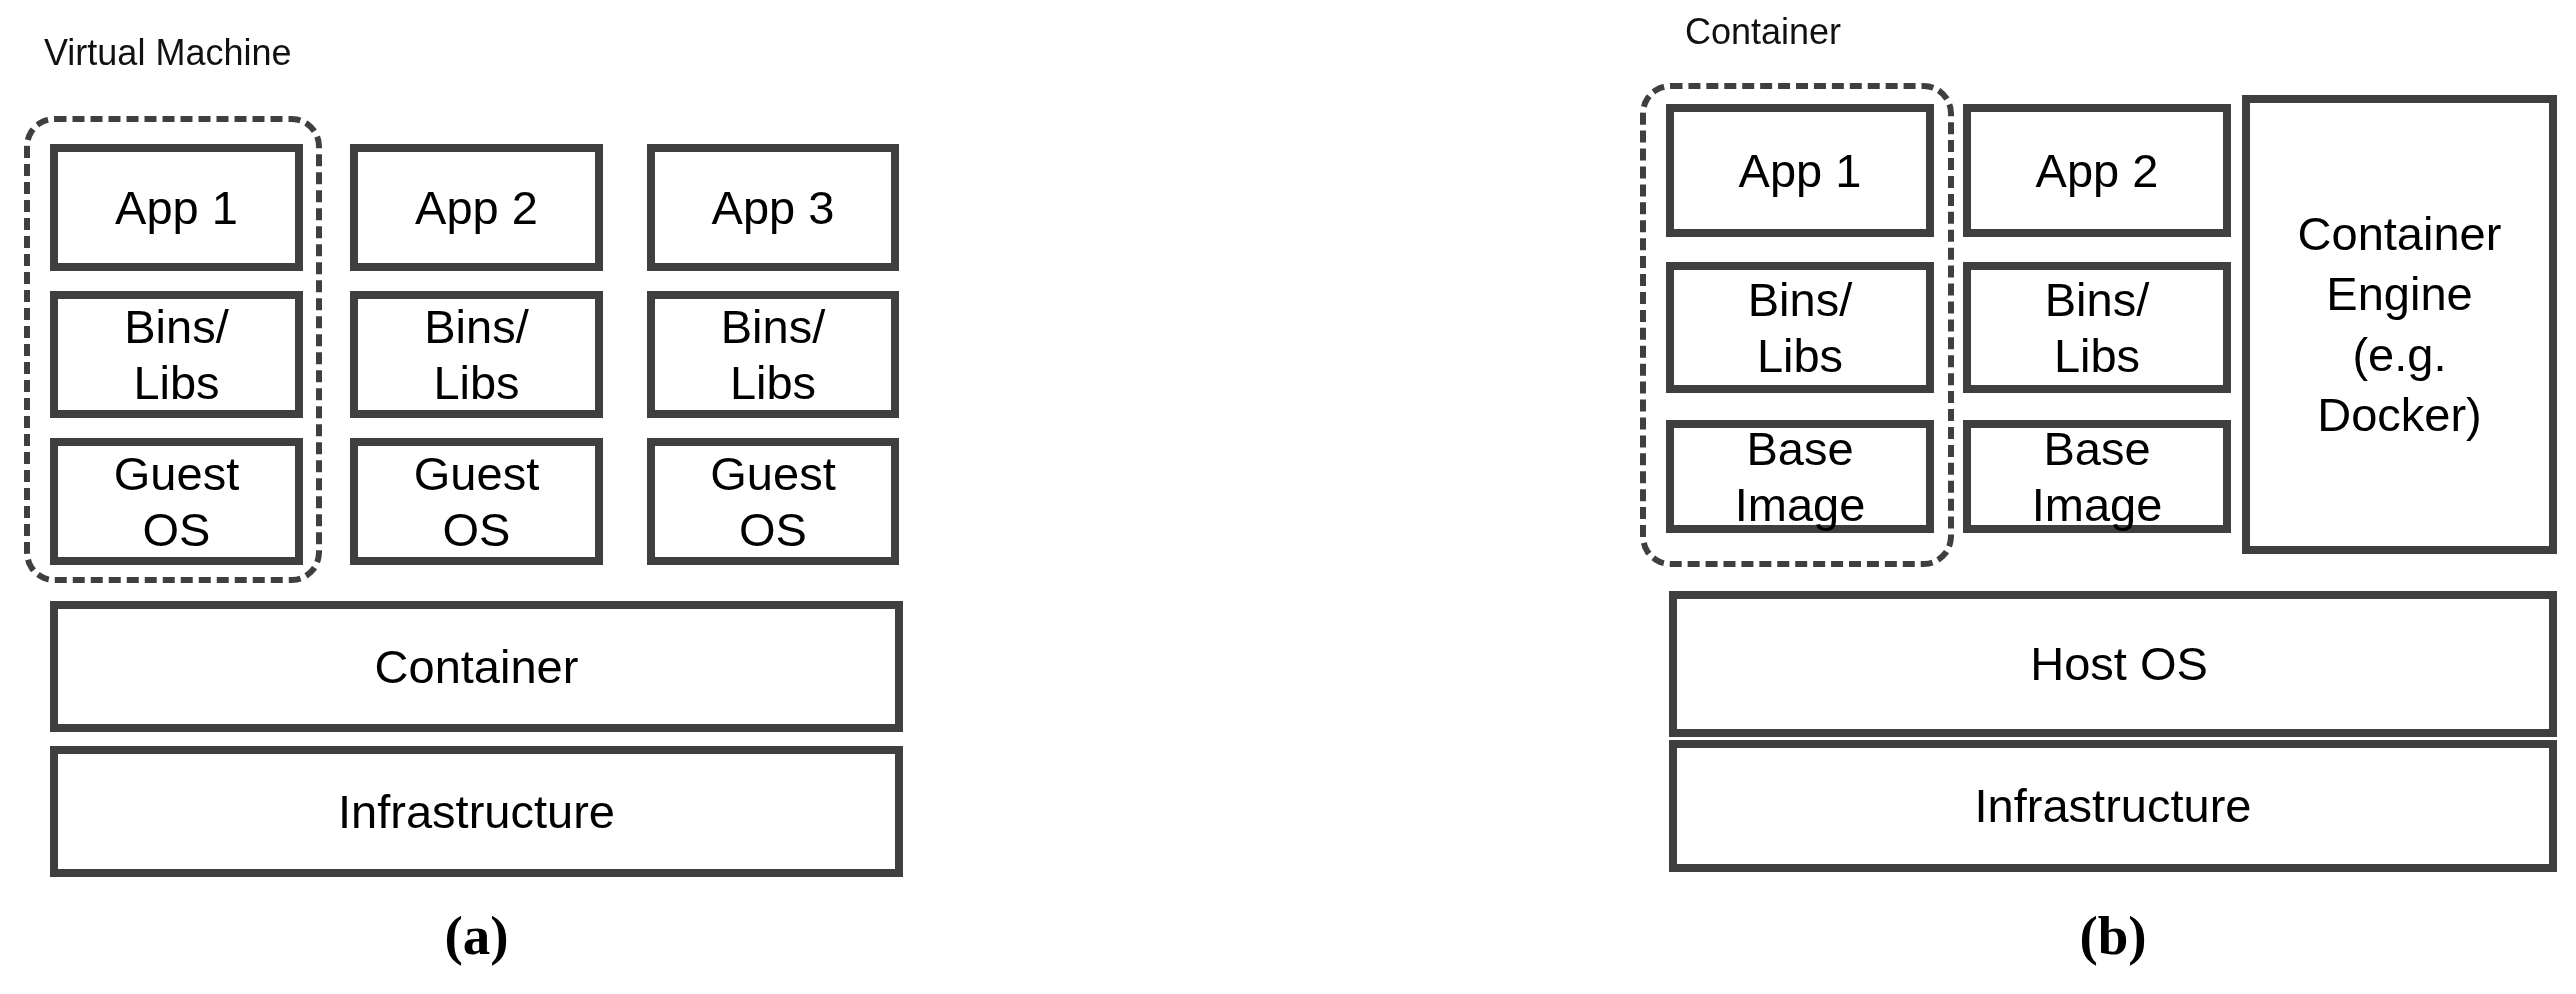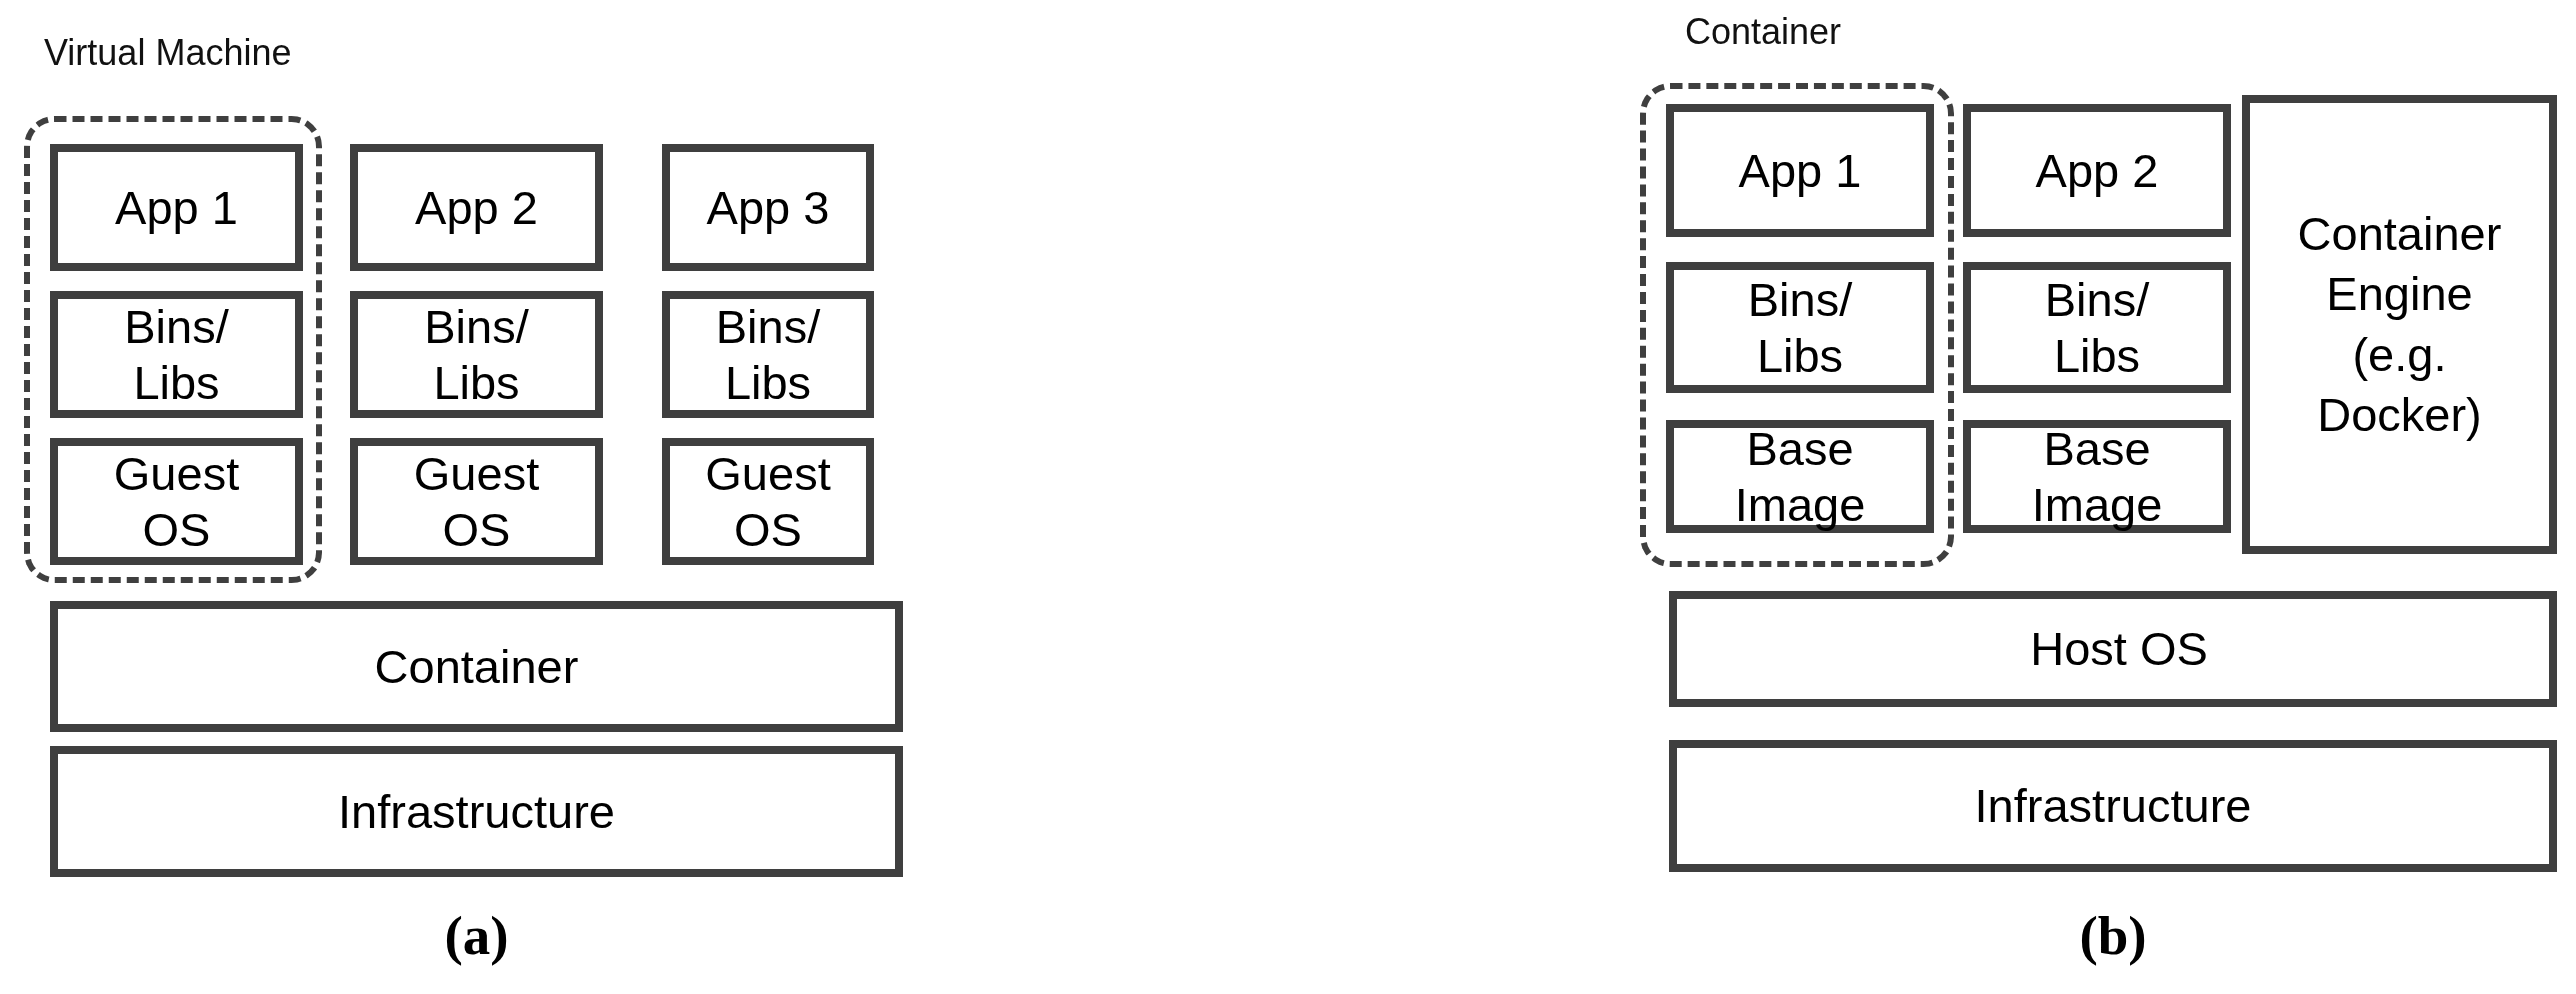--- a/index.html
+++ b/index.html
@@ -41,40 +41,40 @@
     font-weight:bold;
     font-size:55px;
     color:#000000;
   }
 
   
   .a-title{left:44px;top:32px;}
   .a-dashed{left:24px;top:116px;width:298px;height:467px;}
   .a-col1{left:50px;width:253px;}
   .a-col2{left:350px;width:253px;}
-  .a-col3{left:662px;width:212px;}
+  .a-col3{left:647px;width:252px;}
   .row-app{top:144px;height:127px;}
   .row-bins{top:291px;height:127px;}
   .row-os{top:438px;height:127px;}
   .a-bar{left:50px;width:853px;}
   .a-bar1{top:601px;height:131px;}
   .a-bar2{top:746px;height:131px;}
   .a-caption{left:50px;width:853px;top:904px;}
 
   
   .b-title{left:1685px;top:11.2px;}
   .b-dashed{left:1640px;top:83px;width:314px;height:484px;}
   .b-col1{left:1666px;width:268px;}
   .b-col2{left:1963px;width:268px;}
   .b-row-app{top:104px;height:133px;}
   .b-row-bins{top:262px;height:131px;}
   .b-row-base{top:420px;height:113px;}
   .b-engine{left:2242px;top:95px;width:315px;height:459px;line-height:1.28;}
   .b-bar{left:1669px;width:888px;}
-  .b-bar1{top:591px;height:116px;padding-left:12px;}
+  .b-bar1{top:591px;height:146px;padding-left:12px;}
   .b-bar2{top:740px;height:132px;}
   .b-caption{left:1669px;width:888px;top:904px;}
 </style>
 </head>
 <body>
 
 <div class="canvas">
 
   <div>
     <div class="title a-title">Virtual Machine</div>

